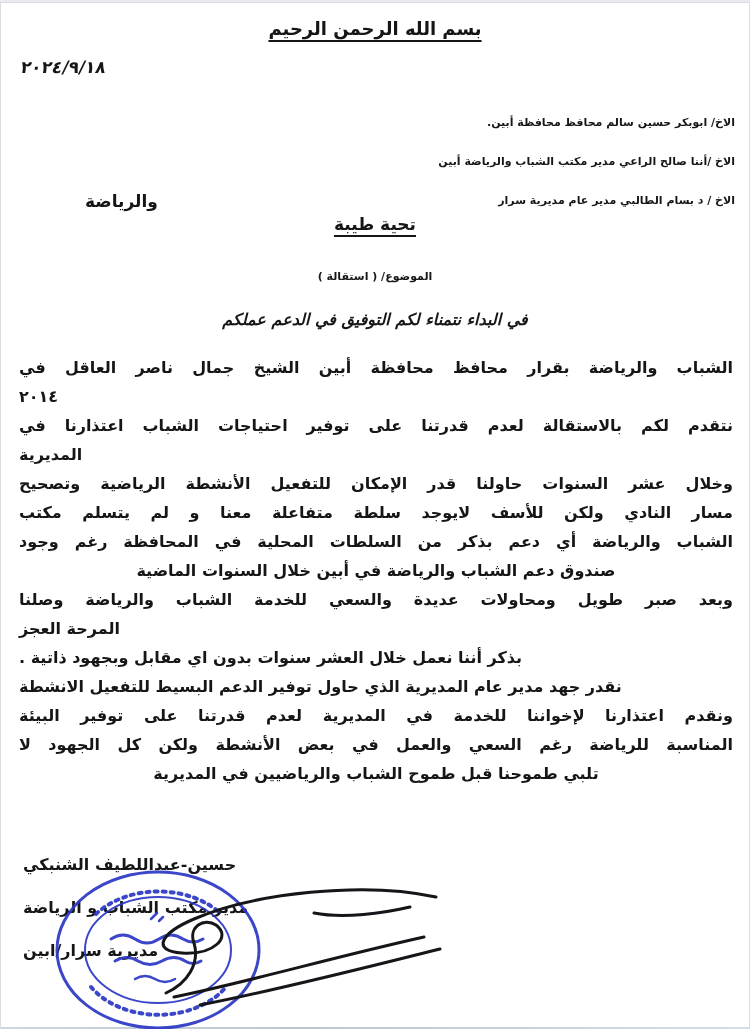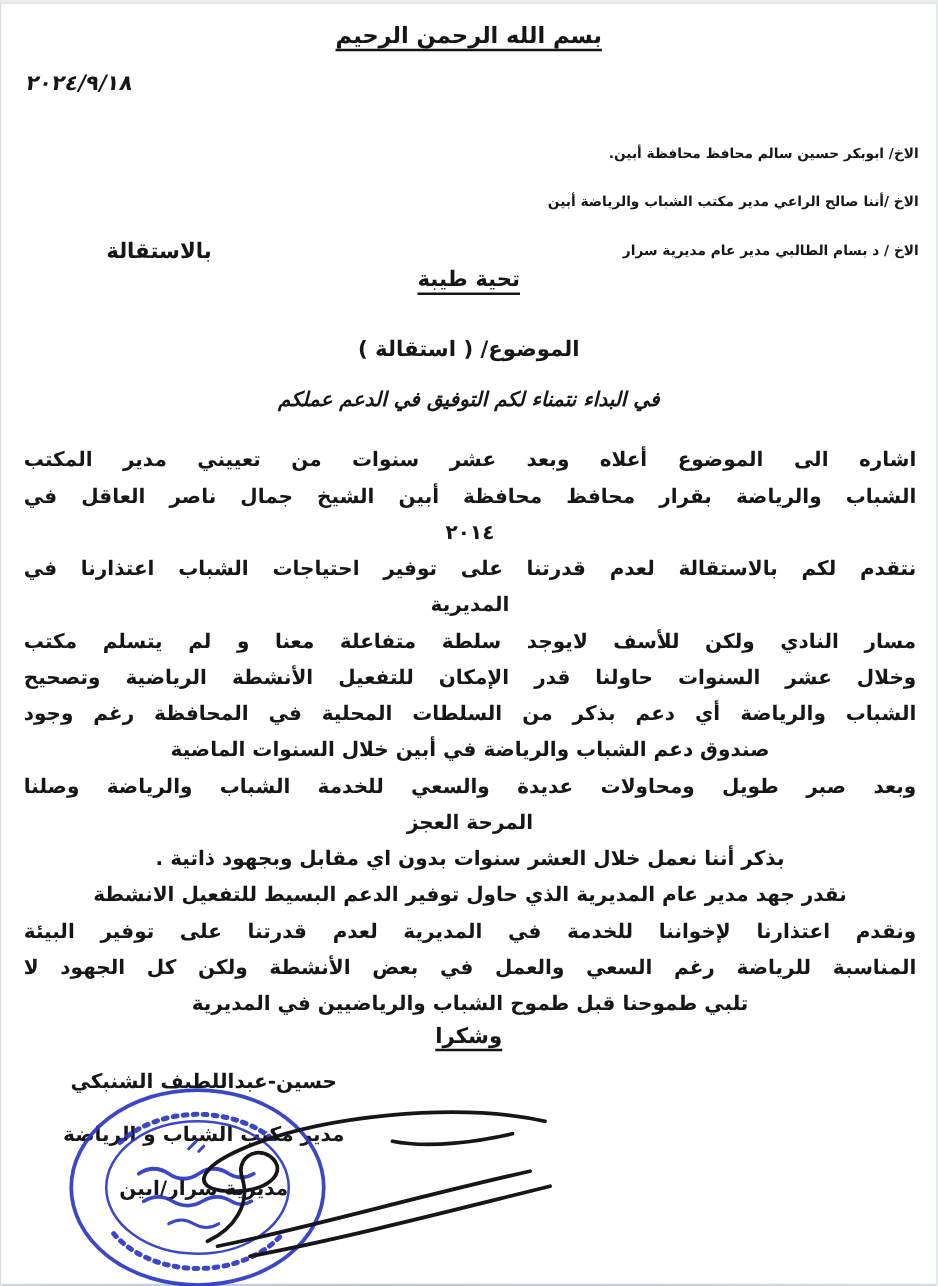--- a/index.html
+++ b/index.html
@@ -21,85 +21,81 @@
   }
   .abs{position:absolute;}
   .b{font-weight:bold;}
   .u{text-decoration:underline;text-decoration-thickness:1.5px;text-underline-offset:5px;}
   .center-row{left:0;right:0;text-align:center;}
   .basmala{top:15px;font-size:18px;}
   .date{left:20px;top:54px;font-size:17px;font-weight:bold;transform:skewX(-10deg);letter-spacing:1px;direction:ltr;}
   .recipients{right:14px;top:100px;text-align:right;font-size:11px;font-weight:bold;line-height:39px;white-space:nowrap;}
   .honorific{left:84px;top:188px;font-size:17px;font-weight:bold;}
   .greeting{top:211px;font-size:17px;}
-  .subject{top:267px;font-size:17px;}
+  .subject{top:267px;font-size:11px;}
   .wish{top:307px;font-size:16px;font-style:italic;}
   .body-text{top:350px;right:16px;left:18px;font-size:16px;font-weight:bold;line-height:29px;}
   .body-text .jl{text-align:justify;text-align-last:justify;text-justify:inter-word;}
-  .body-text .rl{text-align:center;}
+  .body-text .rl{text-align:left;}
   .body-text .cl{text-align:center;}
   .closing{top:816px;font-size:17px;}
   .sig-block{left:22px;top:849px;width:280px;text-align:left;font-size:16px;font-weight:bold;z-index:1;}
-  .sig-block div{margin-bottom:17px;line-height:26px;white-space:nowrap;text-align:center;}
+  .sig-block div{margin-bottom:17px;line-height:26px;white-space:nowrap;}
   .stamp{left:50px;top:866px;z-index:2;opacity:.92;}
   .scrawl{left:103px;top:876px;z-index:3;}
 </style>
 </head>
 <body>
 
 <div class="page">
 
   <div class="abs center-row basmala">
     <span class="b u">بسم الله الرحمن الرحيم</span>
   </div>
 
   <div class="abs date">٢٠٢٤/٩/١٨</div>
 
   <div class="abs recipients">
     <div>الاخ/ ابوبكر حسين سالم محافظ محافظة أبين.</div>
     <div>الاخ /أننا صالح الراعي مدير مكتب الشباب والرياضة أبين</div>
     <div>الاخ / د بسام الطالبي مدير عام مديرية سرار</div>
   </div>
 
-  <div class="abs honorific">بالاستقالة</div>
+  <div class="abs honorific">والرياضة</div>
 
   <div class="abs center-row greeting">
     <span class="b u">تحية طيبة</span>
   </div>
 
   <div class="abs center-row subject">
     <span class="b">الموضوع/ ( استقالة )</span>
   </div>
 
   <div class="abs center-row wish">
     <span class="b">في البداء نتمناء لكم التوفيق في الدعم عملكم</span>
   </div>
 
   <div class="abs body-text">
-    <div class="jl">اشاره الى الموضوع أعلاه وبعد عشر سنوات من تعييني مدير المكتب</div>
     <div class="jl">الشباب والرياضة بقرار محافظ محافظة أبين الشيخ جمال ناصر العاقل في</div>
     <div class="rl">٢٠١٤</div>
     <div class="jl">نتقدم لكم بالاستقالة لعدم قدرتنا على توفير احتياجات الشباب اعتذارنا في</div>
     <div class="rl">المديرية</div>
+    <div class="jl">وخلال عشر السنوات حاولنا قدر الإمكان للتفعيل الأنشطة الرياضية وتصحيح</div>
     <div class="jl">مسار النادي ولكن للأسف لايوجد سلطة متفاعلة معنا و لم يتسلم مكتب</div>
-    <div class="jl">وخلال عشر السنوات حاولنا قدر الإمكان للتفعيل الأنشطة الرياضية وتصحيح</div>
     <div class="jl">الشباب والرياضة أي دعم بذكر من السلطات المحلية في المحافظة رغم وجود</div>
     <div class="cl">صندوق دعم الشباب والرياضة في أبين خلال السنوات الماضية</div>
     <div class="jl">وبعد صبر طويل ومحاولات عديدة والسعي للخدمة الشباب والرياضة وصلنا</div>
     <div class="rl">المرحة العجز</div>
     <div class="rl">بذكر أننا نعمل خلال العشر سنوات بدون اي مقابل وبجهود ذاتية .</div>
     <div class="rl">نقدر جهد مدير عام المديرية الذي حاول توفير الدعم البسيط للتفعيل الانشطة</div>
     <div class="jl">ونقدم اعتذارنا لإخواننا للخدمة في المديرية لعدم قدرتنا على توفير البيئة</div>
     <div class="jl">المناسبة للرياضة رغم السعي والعمل في بعض الأنشطة ولكن كل الجهود لا</div>
     <div class="cl">تلبي طموحنا قبل طموح الشباب والرياضيين في المديرية</div>
   </div>
 
-  <div class="abs center-row closing">
-    <span class="b u">وشكرا</span>
-  </div>
 
   <div class="abs sig-block">
     <div>حسين-عبداللطيف الشنبكي</div>
     <div>مدير مكتب الشباب و الرياضة</div>
     <div>مديرية سرار/ابين</div>
   </div>
 
   <svg class="abs stamp" width="215" height="163" viewBox="0 0 215 163">
     <g fill="none" stroke="#2b38c4" stroke-linecap="round">
       <ellipse cx="107" cy="81" rx="101" ry="78" stroke-width="3"></ellipse>

